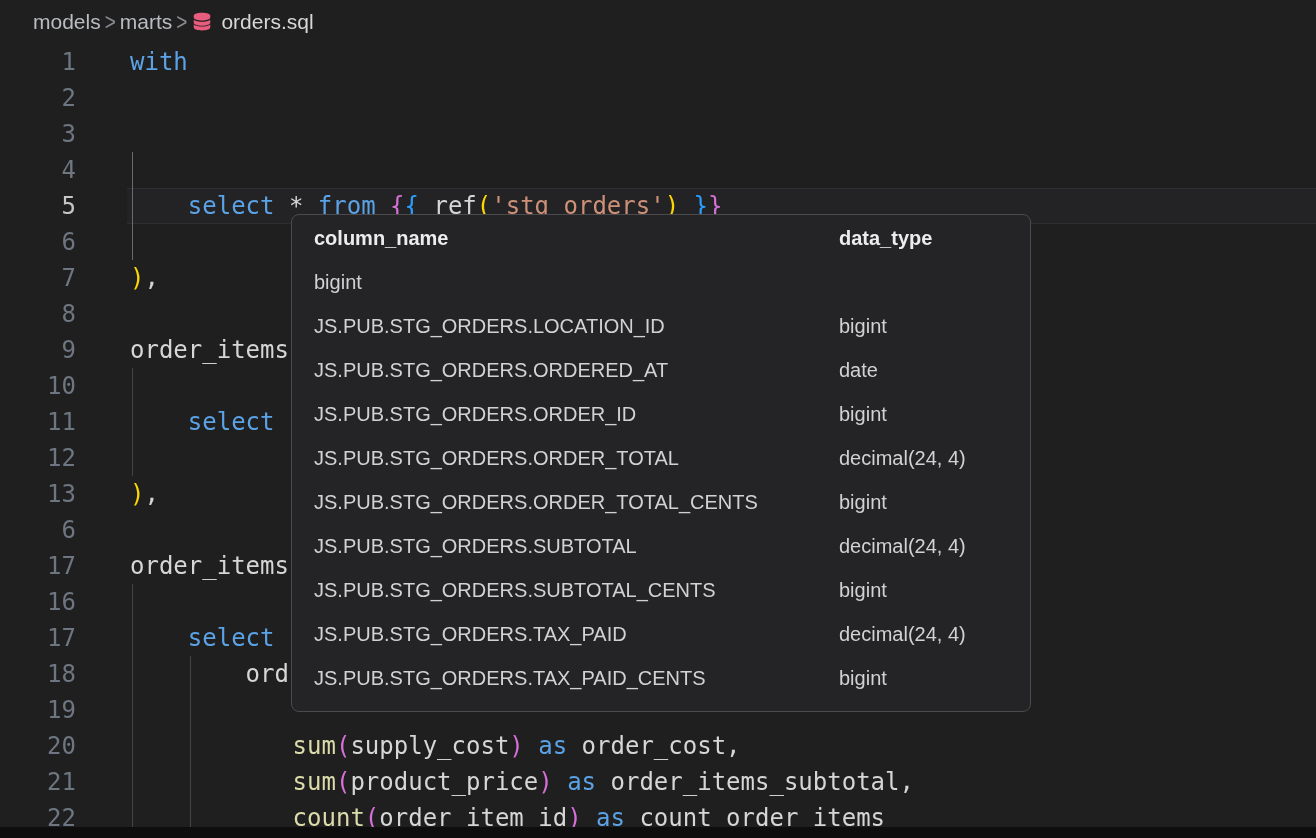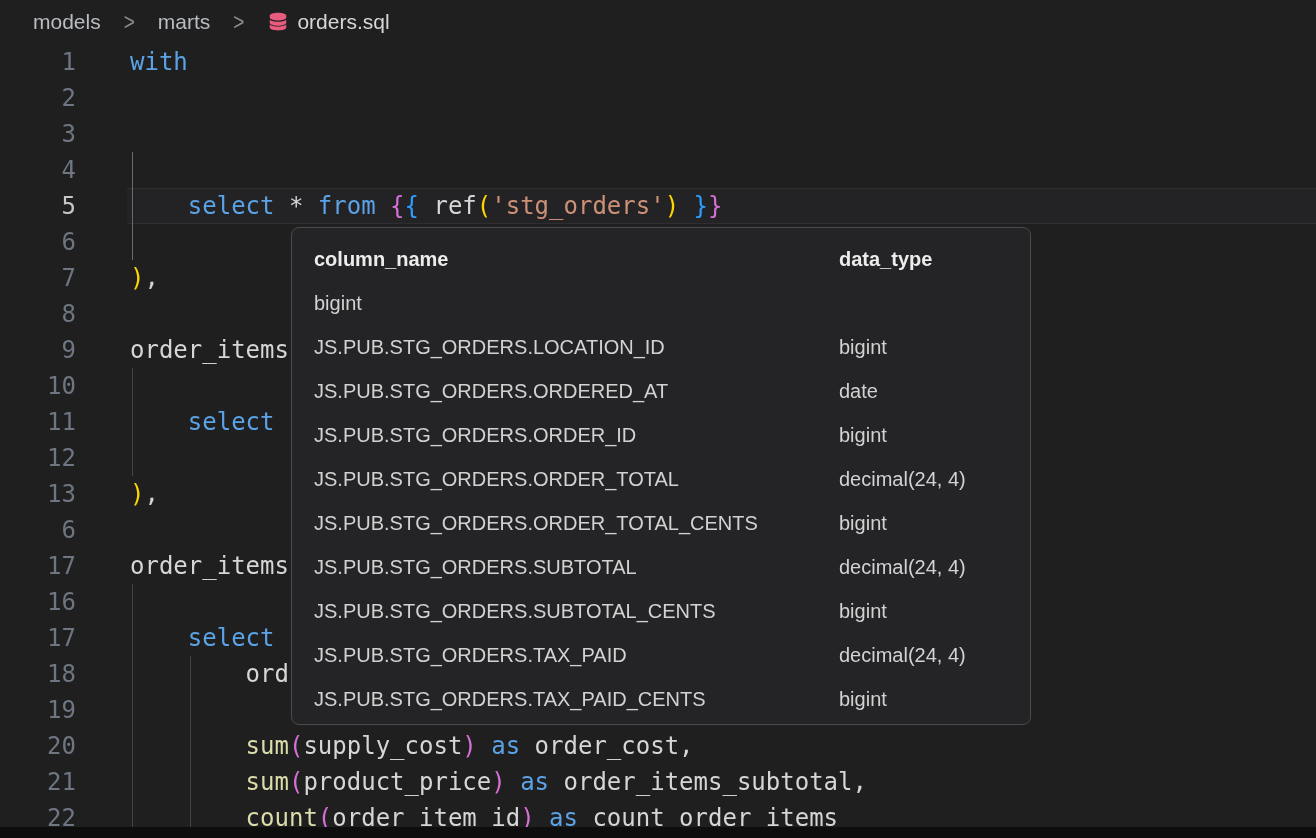--- a/index.html
+++ b/index.html
@@ -4,21 +4,21 @@
 <style>
   html,body{margin:0;padding:0;}
   body{
     width:1316px;height:838px;overflow:hidden;position:relative;
     background:var(--editor-bg,#1f1f20);
     font-family:"Liberation Sans",sans-serif;
   }
   
   #breadcrumb{
     position:absolute;left:0;top:0;width:100%;height:44px;
-    display:flex;align-items:center;gap:23px;padding-left:33px;box-sizing:border-box;
+    display:flex;align-items:center;gap:4px;padding-left:33px;box-sizing:border-box;
     font-size:21px;color:#b9bcc0;
   }
   #breadcrumb .crumb{cursor:default;}
   #breadcrumb .sep{color:#8a8d91;font-size:19px;transform:scaleY(1.25);}
   #breadcrumb .file{color:#d7d7d7;display:flex;align-items:center;gap:8px;}
   .db-icon{width:22px;height:22px;display:inline-block;}
   
   #editor{
     position:absolute;left:0;top:44px;right:0;bottom:0;
     font-family:"DejaVu Sans Mono","Liberation Mono",monospace;
@@ -35,30 +35,30 @@
     position:absolute;left:127px;right:0;top:0;bottom:0;z-index:0;
     background:#232325;border-top:1px solid #2e2e31;border-bottom:1px solid #2e2e31;
     box-sizing:border-box;
   }
   .guide{position:absolute;top:0;bottom:0;width:1px;background:#434346;z-index:0;}
   .guide.active{background:#6b6b6e;}
   
   .tk-kw{color:var(--keyword,#5ba3e6);}
   .tk-txt{color:var(--text,#d6d6d6);}
   .tk-str{color:var(--string,#ce9178);}
-  .tk-fn{color:var(--function,#dcdcaa);}
+  .tk-fn{color:var(--function,#dcdcaa);margin-left:47px;}
   .tk-bY{color:var(--bracket-gold,#ffd700);}
   .tk-bP{color:var(--bracket-pink,#d670d6);}
   .tk-bB{color:var(--bracket-blue,#2b9eff);}
   
   #popup{
-    position:absolute;left:291px;top:227px;width:740px;height:498px;
+    position:absolute;left:291px;top:214px;width:740px;height:498px;
     box-sizing:border-box;background:var(--popup-bg,#242426);
     border:1px solid var(--popup-border,#4b4b4d);border-radius:8px;
-    padding-top:9px;z-index:10;overflow:hidden;
+    padding-top:1px;z-index:10;overflow:hidden;
   }
   .prow{
     display:grid;grid-template-columns:525px auto;align-items:center;
     height:44px;padding:0 22px;white-space:nowrap;
     font-size:20px;color:#d2d2d2;
   }
   .prow.head{font-weight:bold;color:#ececec;}
   
   #bottom-strip{
     position:absolute;left:0;right:0;bottom:0;height:11px;

